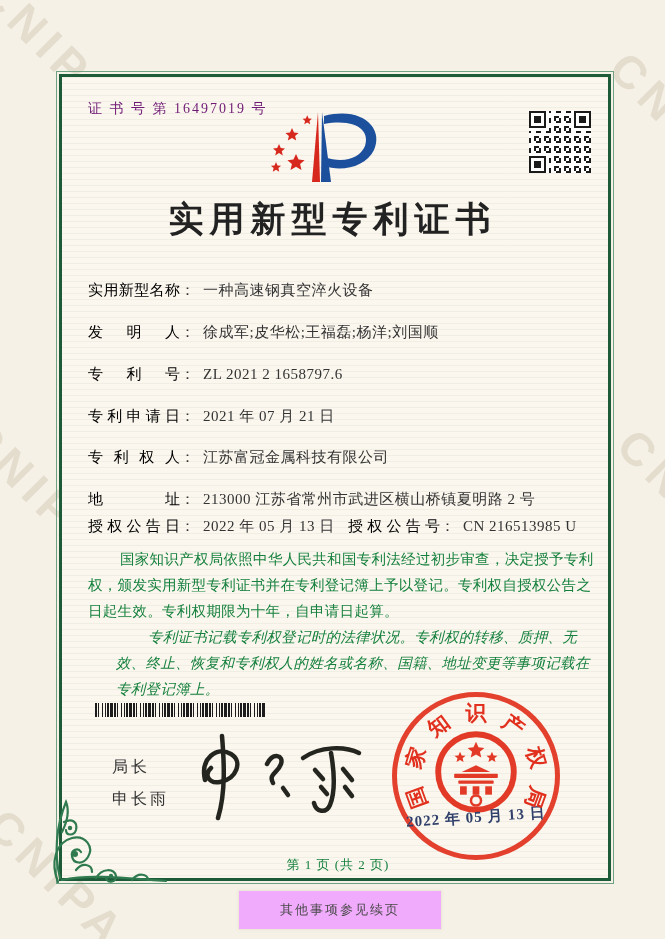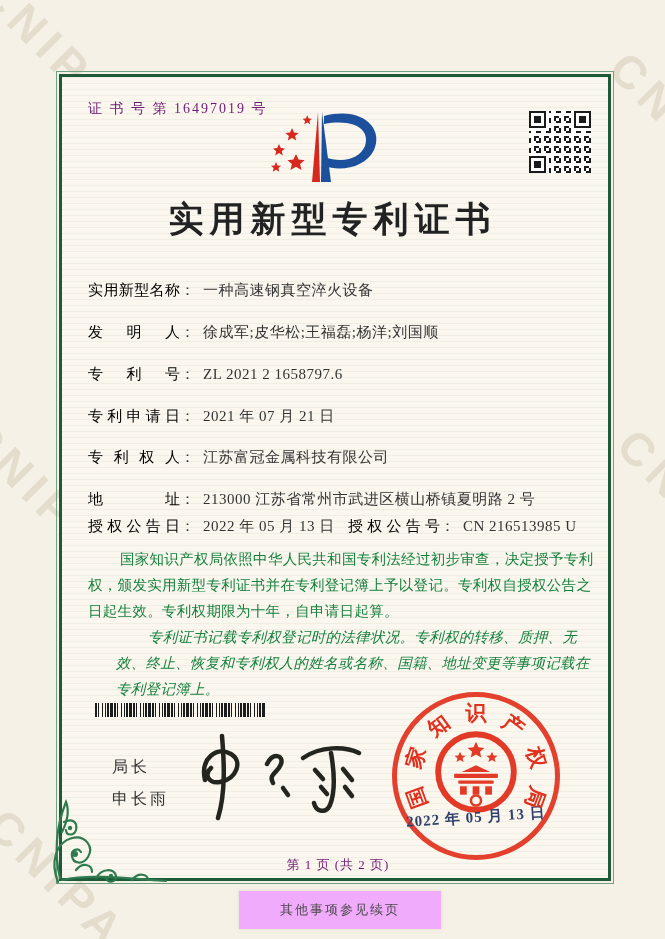--- a/index.html
+++ b/index.html
@@ -100,21 +100,21 @@
     position:absolute;left:-6px;top:116px;width:180px;
     text-align:center;font-size:15px;font-weight:700;
     color:#31406b;letter-spacing:1px;
     transform:rotate(-4deg);
   }
   
   .ornament{position:absolute;left:48px;top:792px;width:122px;height:94px;}
   
   .page-num{
     position:absolute;left:0;right:0;top:856px;
-    text-align:center;font-size:13px;letter-spacing:1px;color:#701a75;margin-left:11px;
+    text-align:center;font-size:13px;letter-spacing:1px;color:#15803d;margin-left:11px;
   }
   .note-box{
     position:absolute;left:238px;top:890px;width:202px;height:38px;
     background:#f0abfc;border:1px solid #eee8da;
     text-align:center;line-height:38px;
     font-size:13px;letter-spacing:2px;color:#4a4a4a;
     box-shadow:0 0 4px rgba(0,0,0,0.04);
   }
 </style>
 </head>

